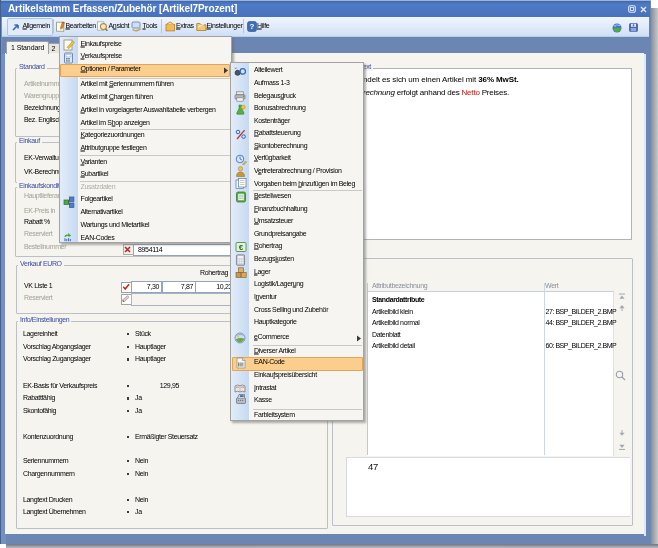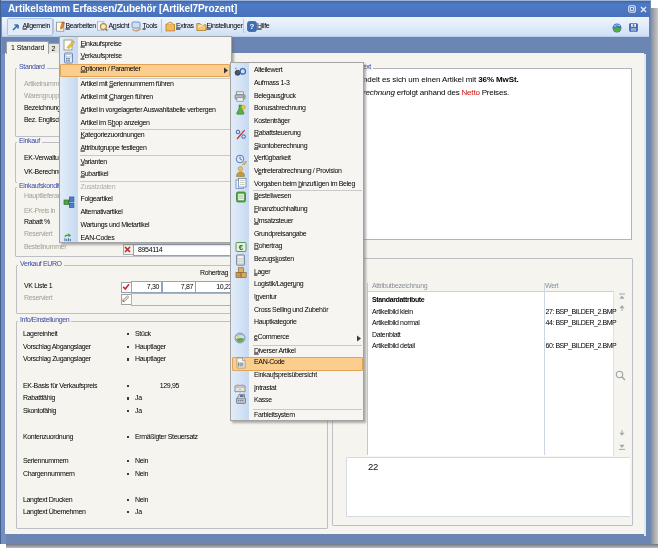--- a/index.html
+++ b/index.html
@@ -219,21 +219,21 @@
 <svg class="a" style="left:618px;top:429px" width="8" height="8" viewBox="0 0 8 8">
     <path d="M4 4 L4 1" stroke="#a2a8b0" stroke-width="1"></path>
     <path d="M4 6.8 L6.6 3.8 L1.4 3.8 Z" fill="#a2a8b0"></path>
   </svg>
 <svg class="a" style="left:618px;top:443px" width="8" height="8" viewBox="0 0 8 8">
     <path d="M4 5 L6.6 1.8 L1.4 1.8 Z" fill="#a2a8b0"></path>
     <path d="M1 6.4 L7 6.4" stroke="#a2a8b0" stroke-width="1"></path>
   </svg>
 
 <div class="a" style="left:346px;top:456.5px;width:283px;height:58px;background:#fff;border:1px solid #d6d9de;border-right:none"></div>
-<div class="a" style="left:368px;top:461px;font-size:9.5px;letter-spacing:-0.2px;color:#111">22</div>
+<div class="a" style="left:368px;top:461px;font-size:9.5px;letter-spacing:-0.2px;color:#111">47</div>
 <div class="menu" style="left:58.5px;top:36px;width:171px;height:205px">
 <div class="gut"></div>
 <div class="hl" style="left:0.5px;top:26.6px;right:0.5px;height:11.4px"></div>
 <svg class="a" style="left:163px;top:29.5px" width="6" height="7" viewBox="0 0 6 7">
       <path d="M1 0.5 L5 3.5 L1 6.5 Z" fill="#3a3a3a"></path>
     </svg>
 <svg class="a" style="left:3px;top:2px" width="12" height="12" viewBox="0 0 12 12">
       <rect x="1" y="1" width="8" height="10" fill="#fffef2" stroke="#8a8a78" stroke-width="0.8"></rect>
       <path d="M4 8.5 L10 1.8 L11.5 3.4 L6 9.6 Z" fill="#f0c33c" stroke="#a8821e" stroke-width="0.5"></path>
     </svg>

